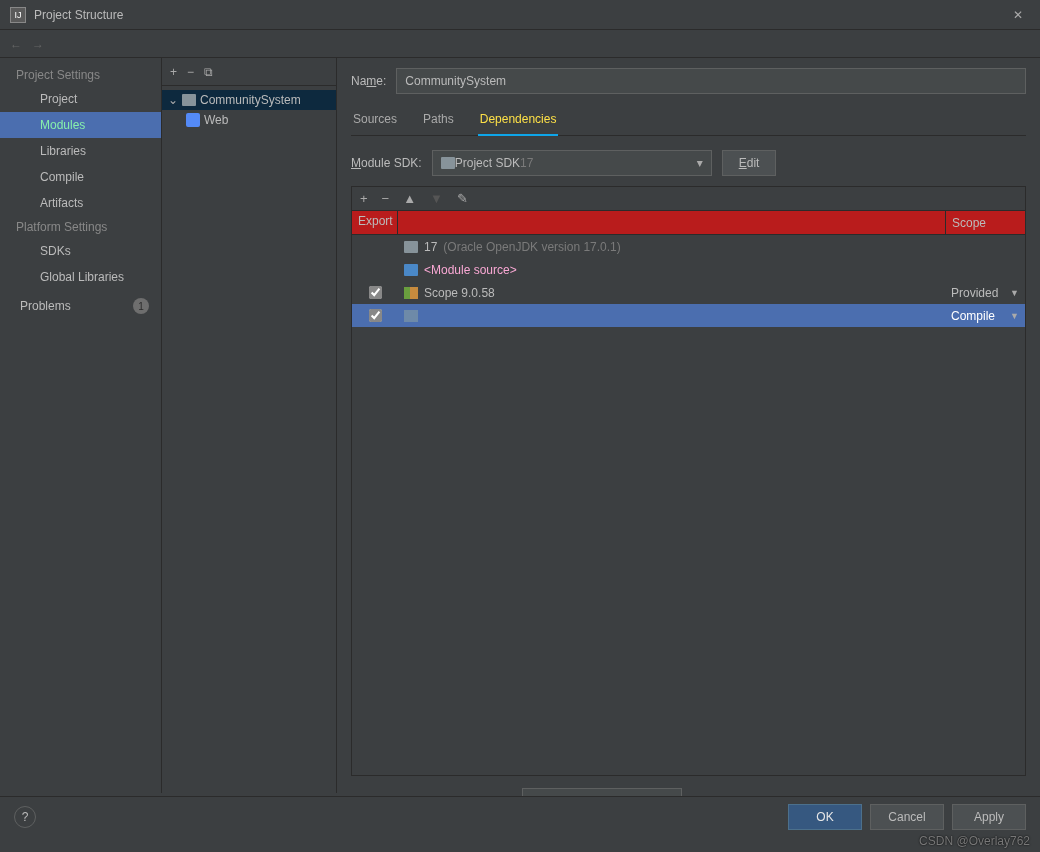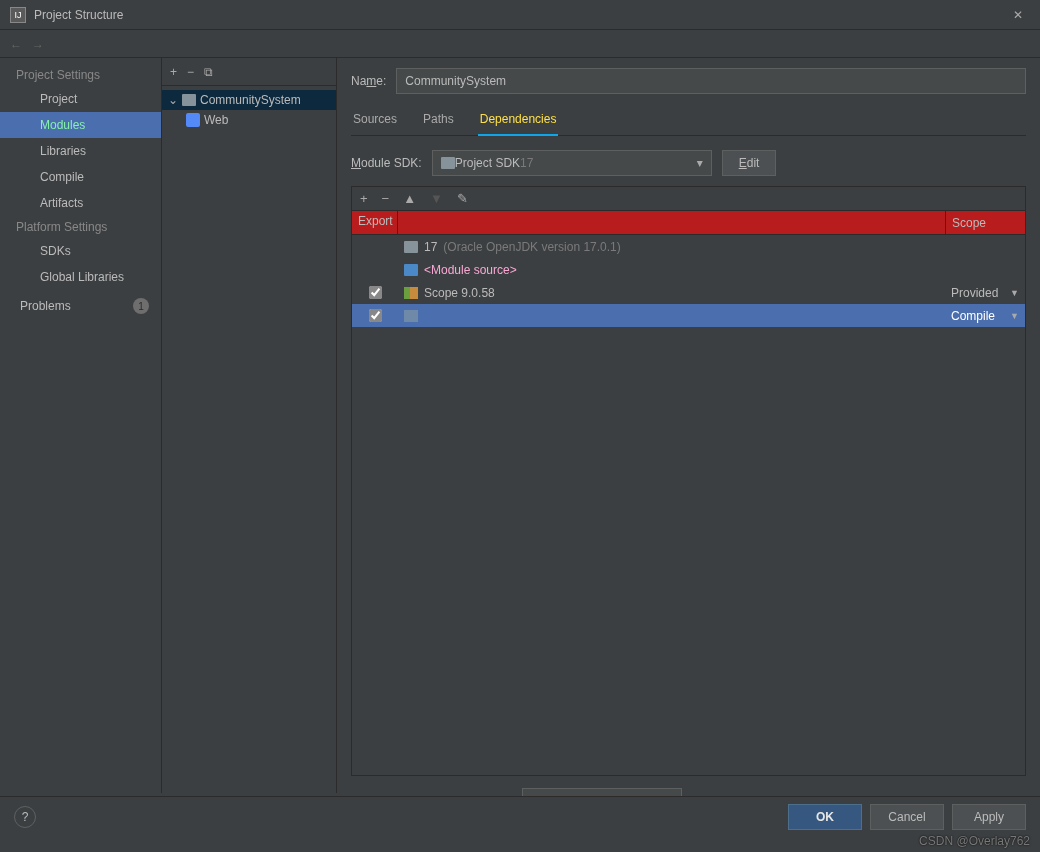--- a/index.html
+++ b/index.html
@@ -58,21 +58,21 @@
 .ic-src{width:14px;height:12px;background:#4a88c7;border-radius:1px}
 .ic-tom{width:14px;height:12px;background:linear-gradient(90deg,#6a9e3e 40%,#c78b3e 40%)}
 .ic-jar{width:14px;height:12px;background:#6e8aa8}
 .muted{color:#7a7a7a}
 .link{color:#f9a8d4}
 .storage-row{display:flex;align-items:center;gap:10px;margin-top:12px}
 .storage-row .combo{min-width:160px}
 .footer{position:absolute;left:0;right:0;bottom:16px;height:40px;border-top:1px solid #2b2b2b;display:flex;align-items:center;padding:0 14px;background:#3c3f41}
 .help{width:22px;height:22px;border:1px solid #5e6060;border-radius:11px;display:flex;align-items:center;justify-content:center;cursor:pointer}
 .footer .spacer{flex:1}
-.btn-primary{background:#365880;border:1px solid #4c708c;font-weight:700;color:#e6e6e6}
+.btn-primary{background:#365880;border:1px solid #4c708c;font-weight:400;color:#e6e6e6}
 .footer .btn{min-width:74px;justify-content:center;margin-left:8px}
 .watermark{position:absolute;right:10px;bottom:4px;color:#777;font-size:12px;text-shadow:0 0 2px #000}
 .statusbar{position:absolute;left:0;bottom:0;height:16px;color:#666;padding:0 6px;font-size:11px}
 </style>
 </head>
 <body>
 
 <div class="titlebar">
   <div class="icon-ij">IJ</div>
   <div class="titlebar-title">Project Structure</div>

